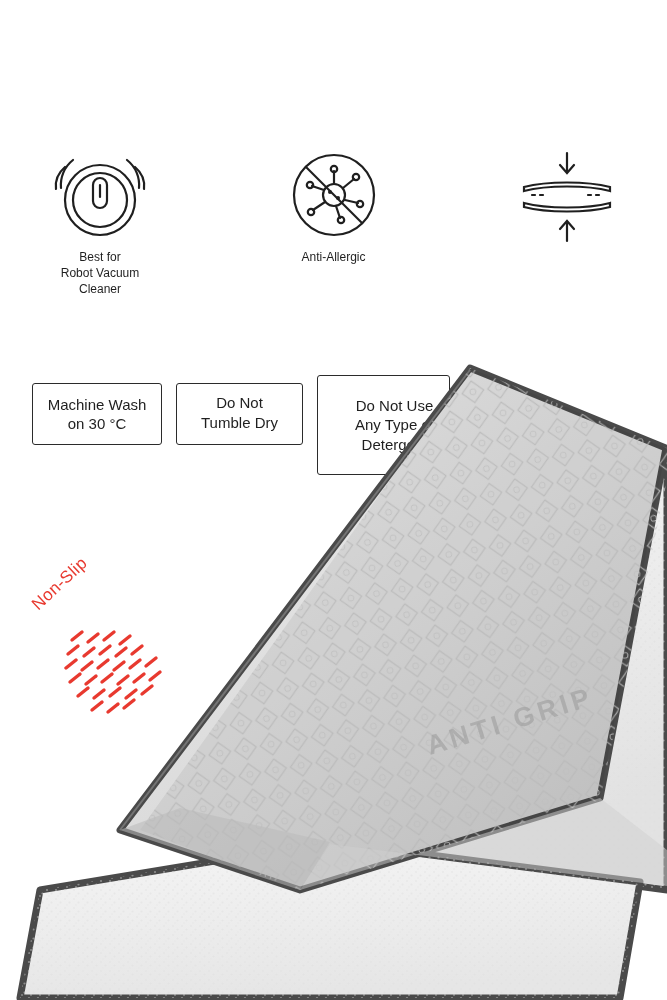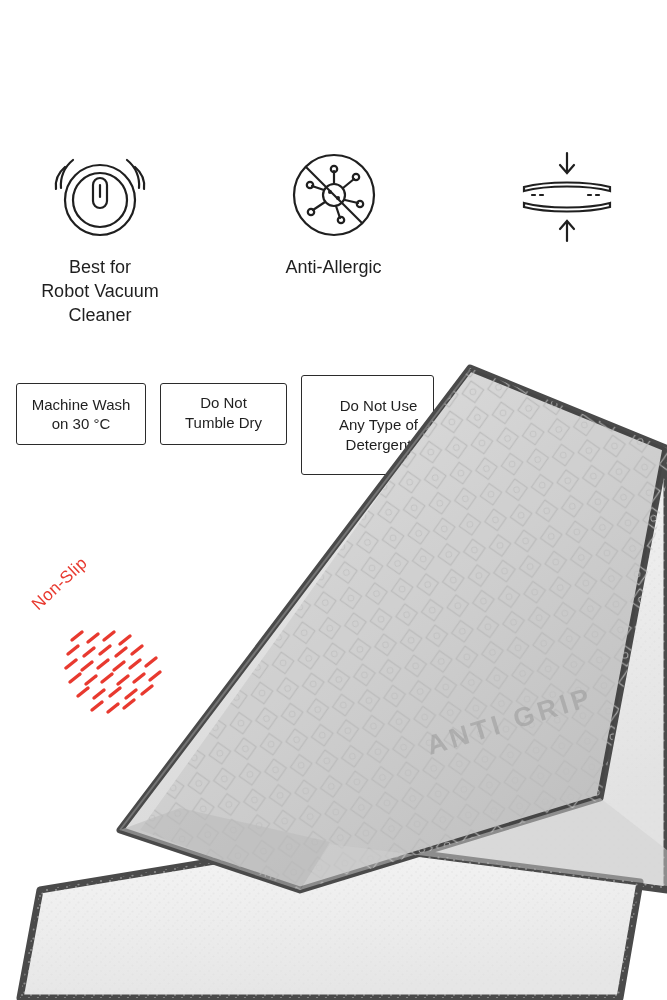--- a/index.html
+++ b/index.html
@@ -33,33 +33,33 @@
     flex-direction: column;
     align-items: center;
   }
   .feature-icon {
     height: 110px;
     display: flex;
     align-items: center;
     justify-content: center;
   }
   .feature-label {
-    margin-top: 6px;
+    margin-top: 0;
     text-align: center;
-    font-size: 18px;
+    font-size: 12px;
     line-height: 1.32;
     color: #1f1f1f;
     white-space: pre-line;
   }
 
   
   .care-row {
     position: absolute;
     top: 383px;
-    left: 16px;
+    left: 32px;
     display: flex;
     gap: 14px;
   }
   .care-box {
     border: 1.4px solid #2b2b2b;
     border-radius: 3px;
     padding: 12px 10px;
     min-width: 110px;
     box-sizing: border-box;
     display: flex;

